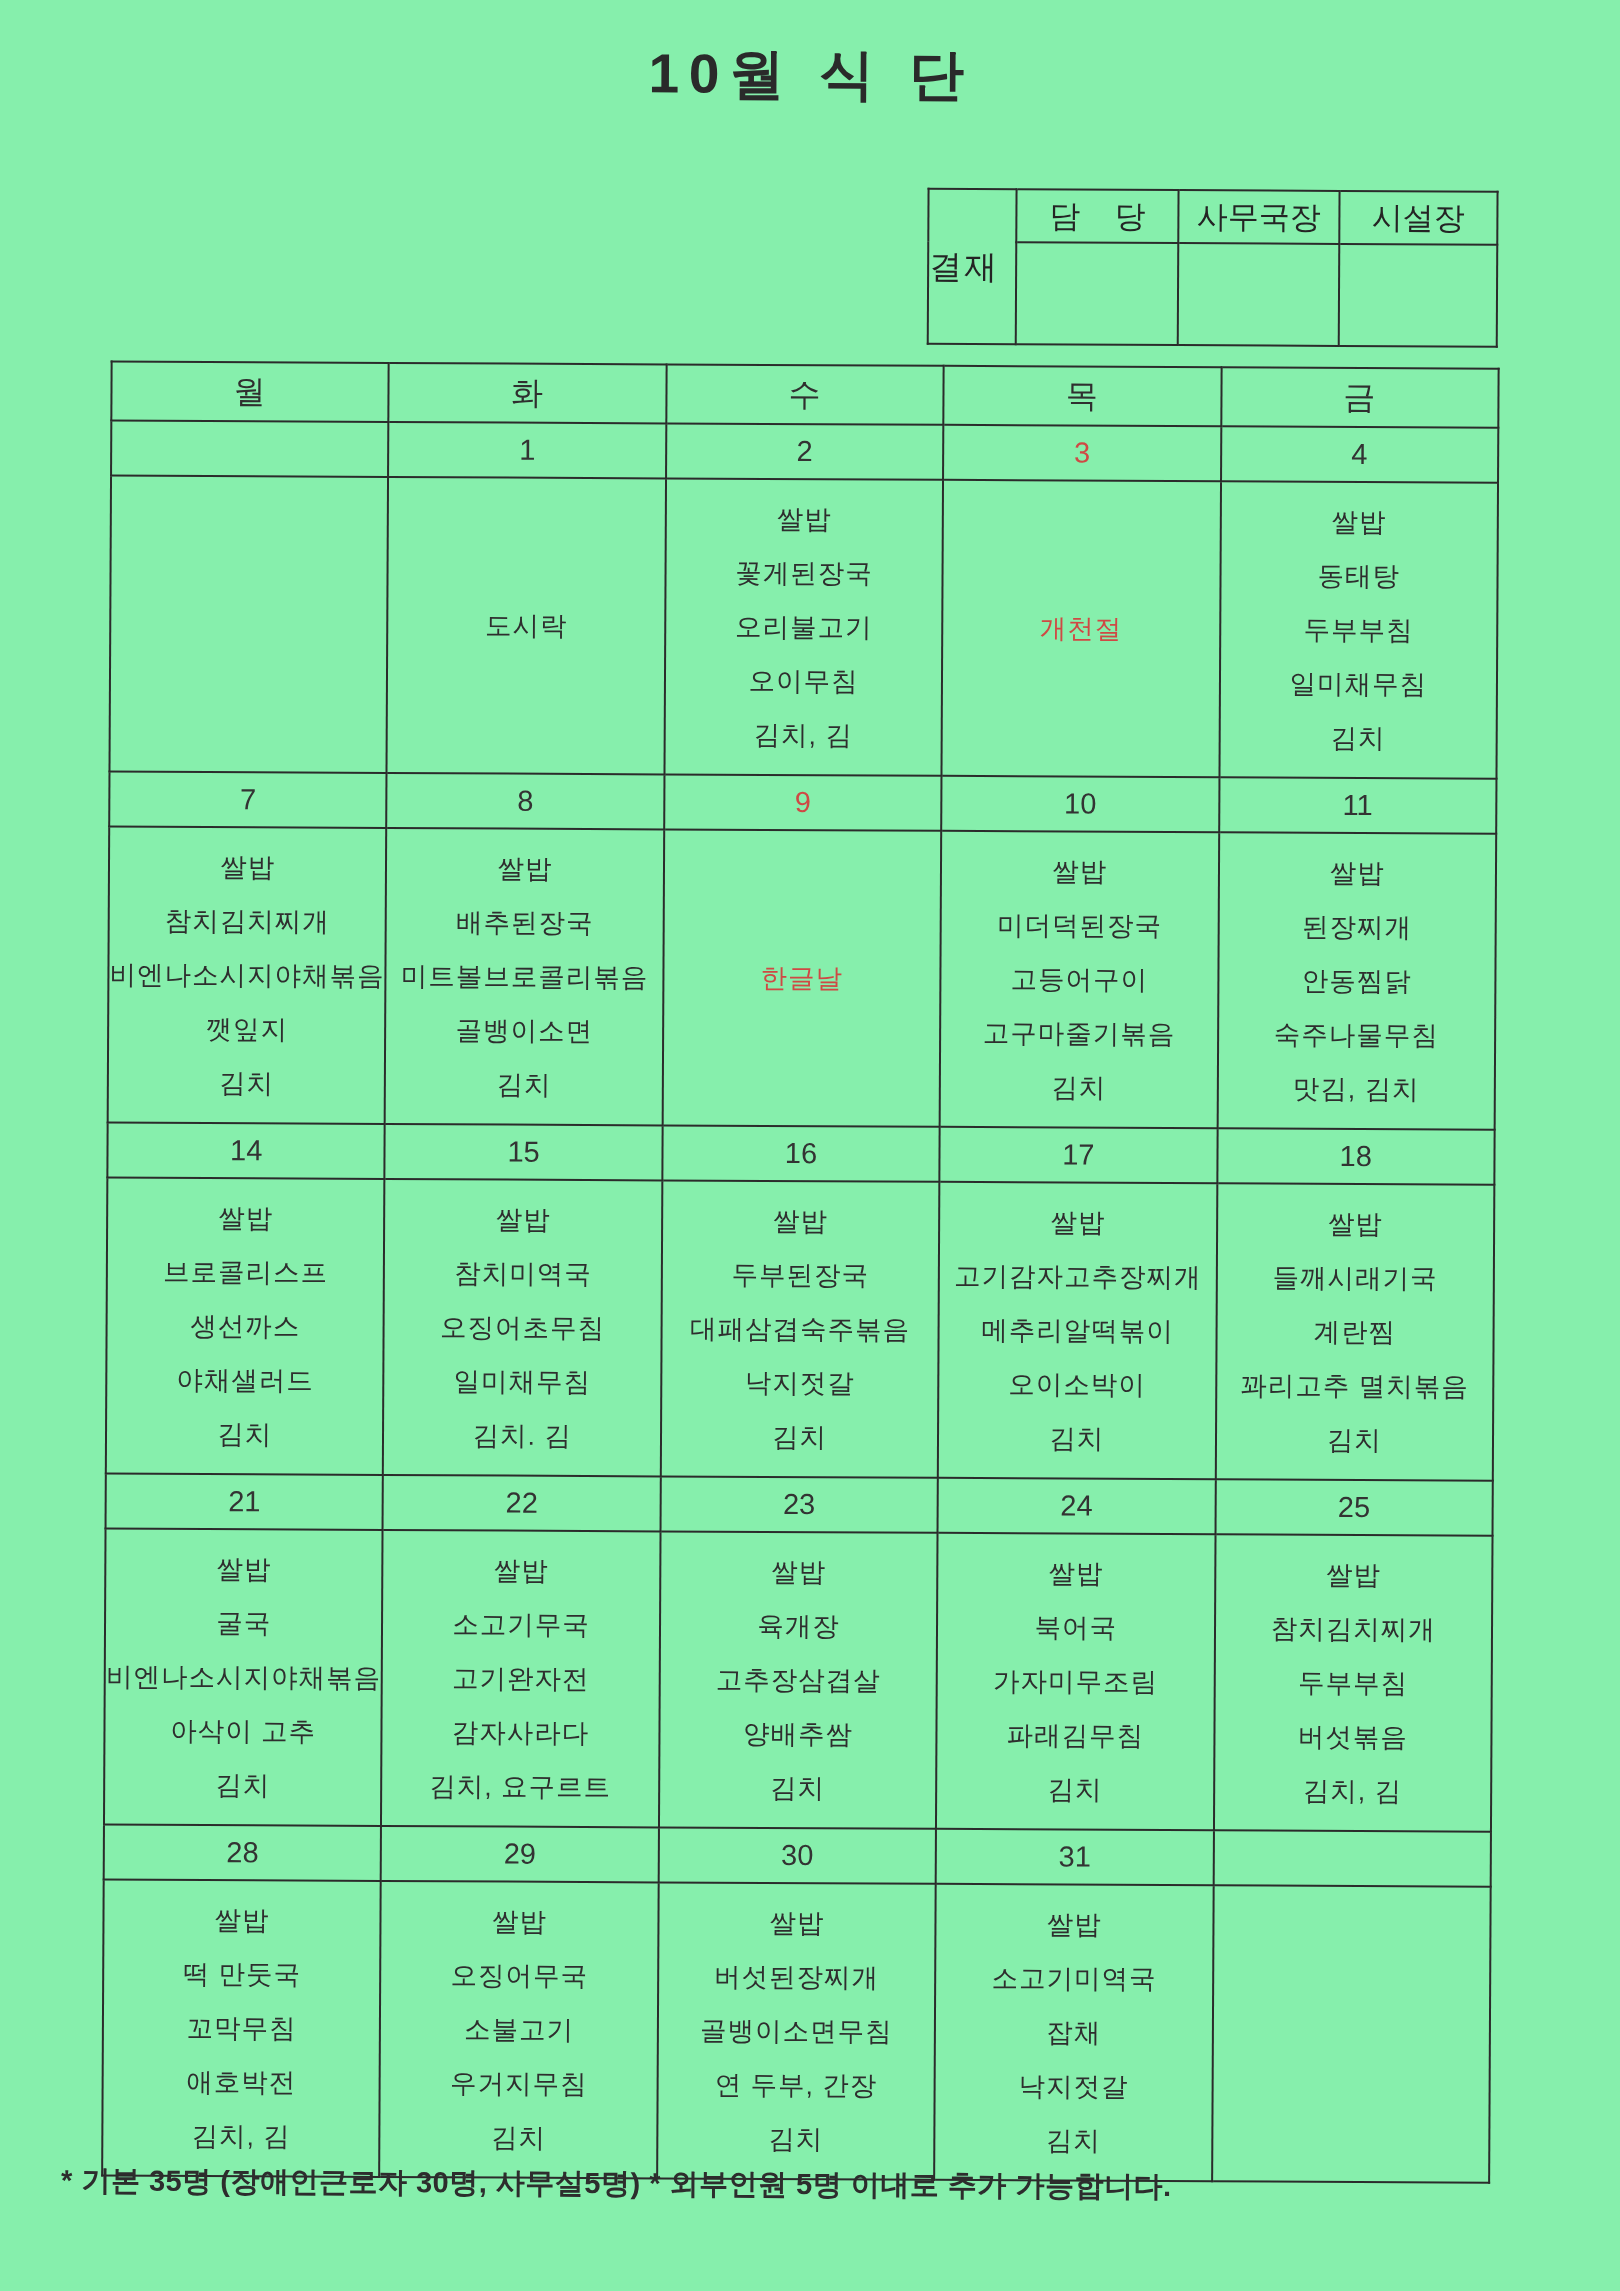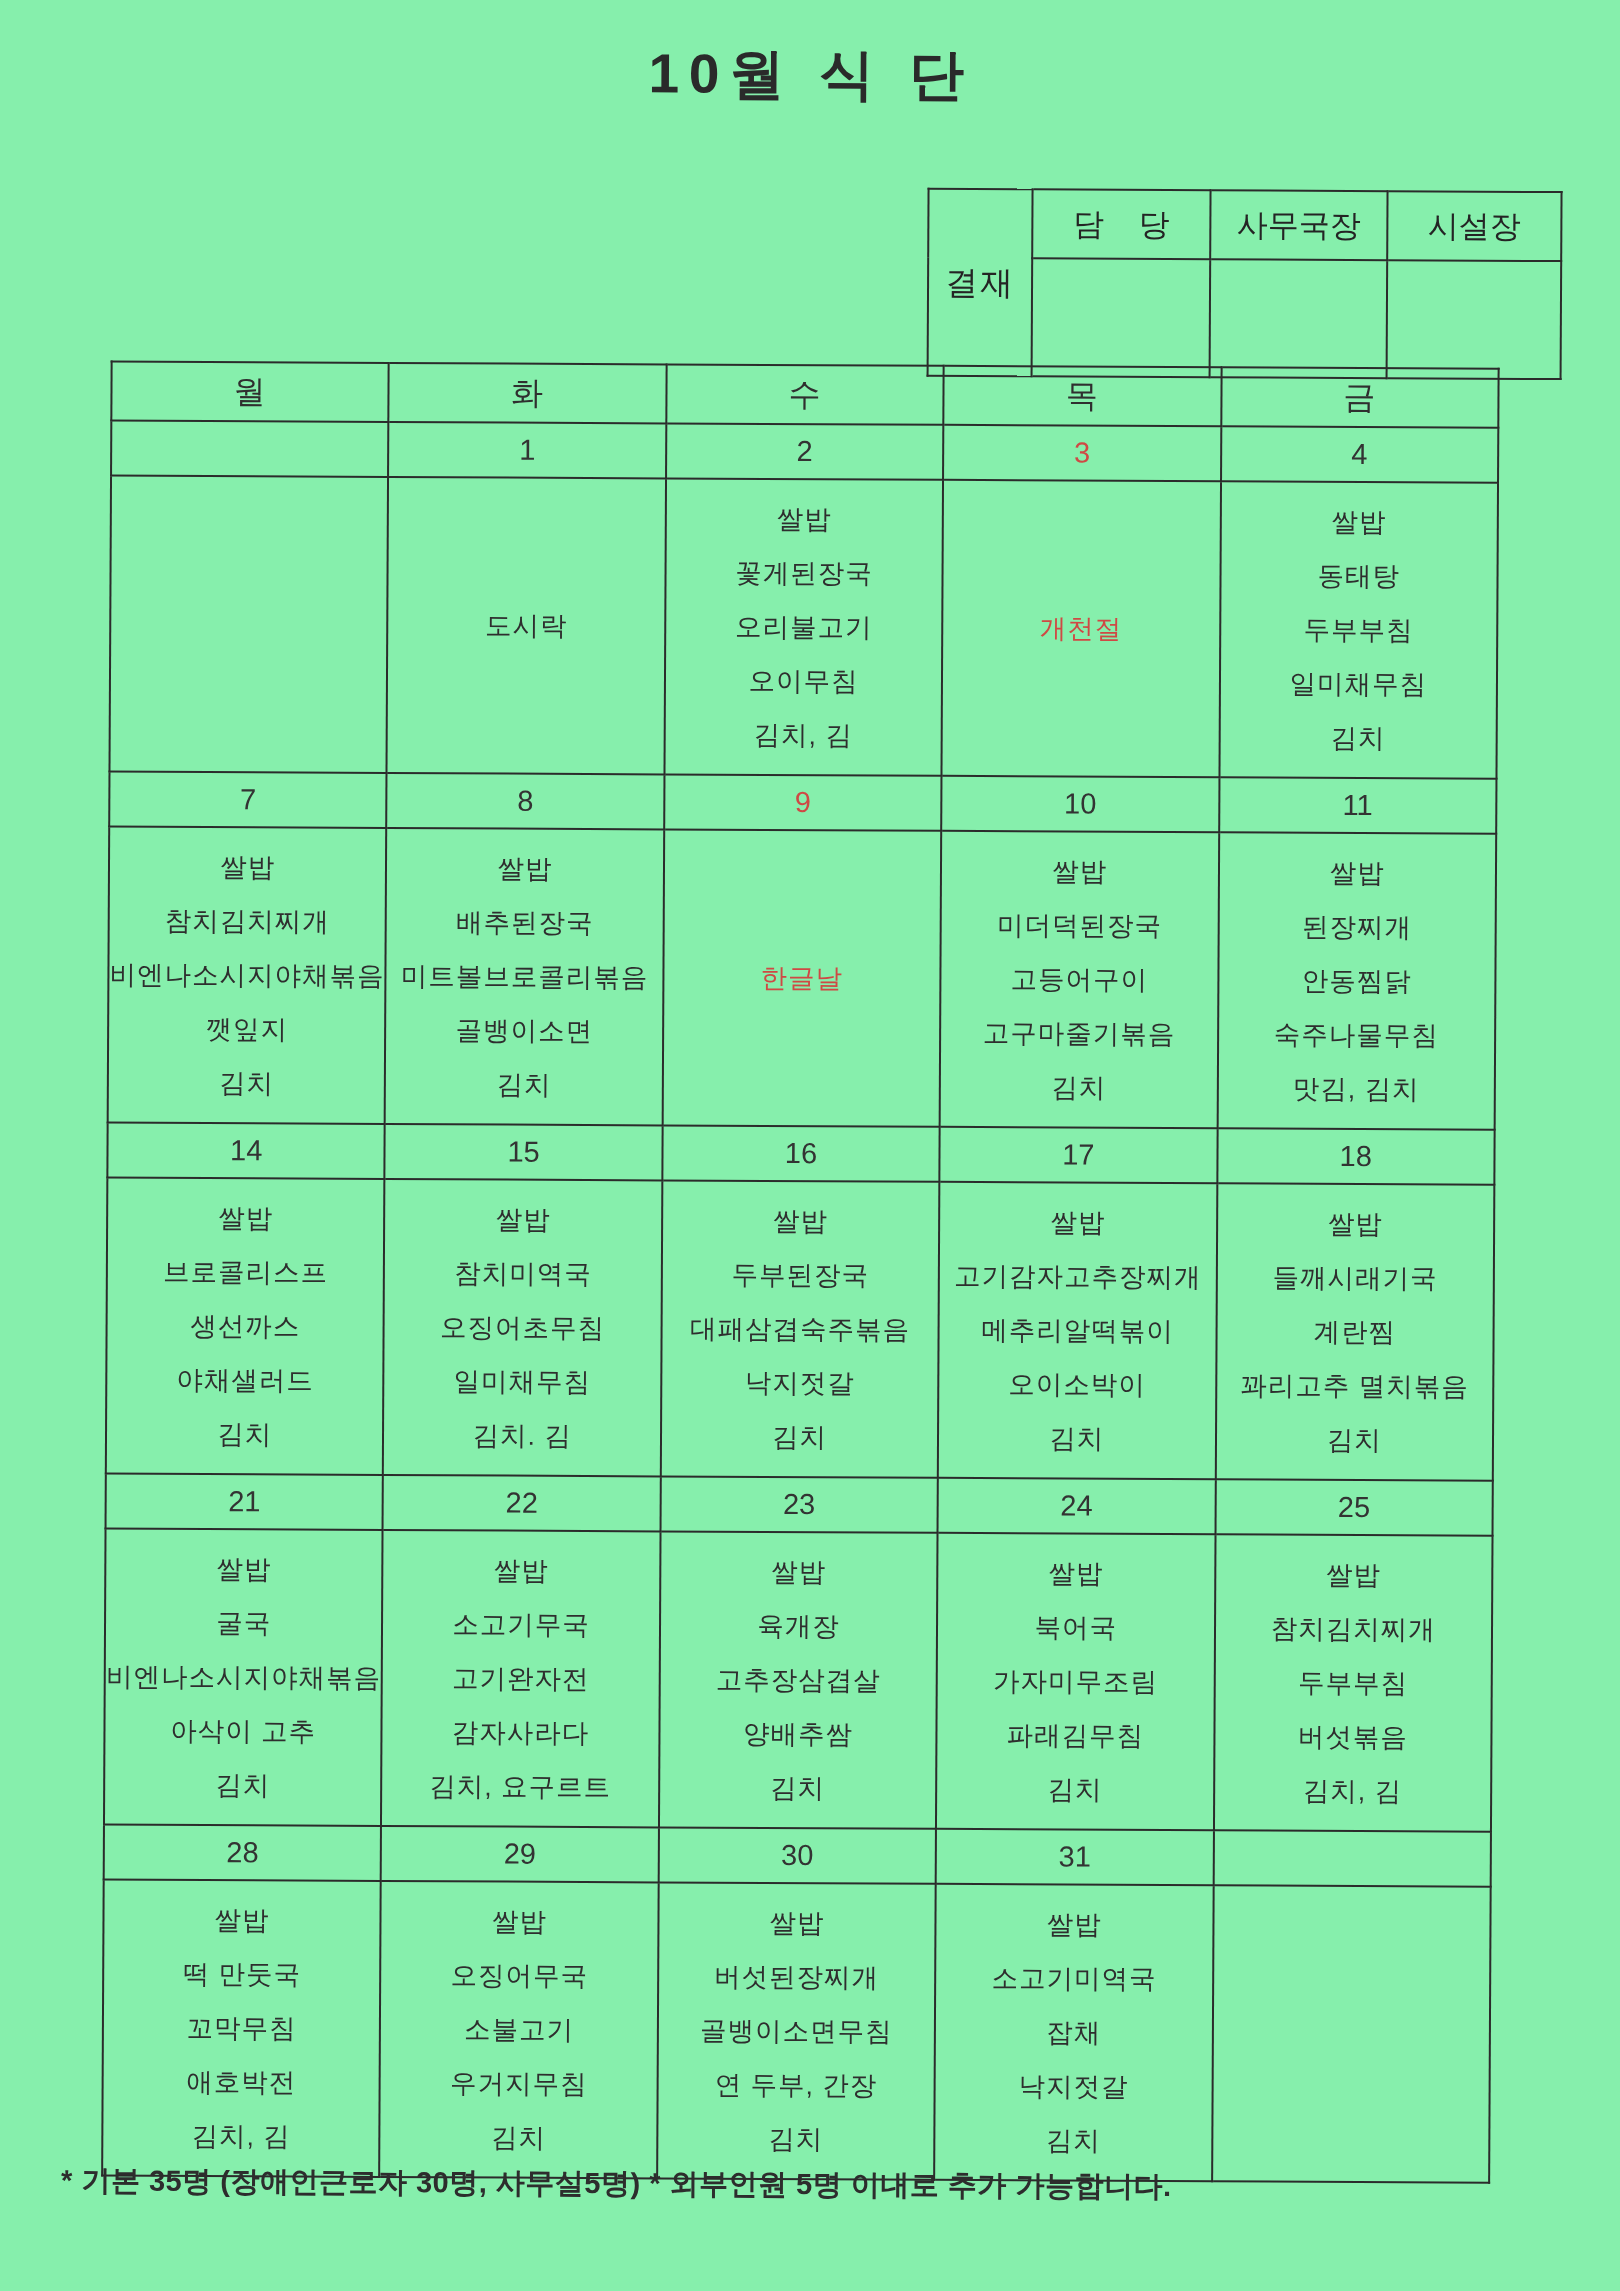--- a/index.html
+++ b/index.html
@@ -17,23 +17,23 @@
     position:absolute;left:0;top:37px;width:100%;
     text-align:center;margin:0;
     font-size:55px;font-weight:bold;letter-spacing:9.8px;
     color:#2a2a2a;white-space:pre;
   }
   
   .approval{
     position:absolute;left:927px;top:186px;
     border-collapse:collapse;table-layout:fixed;
   }
-  .approval td{border:2px solid #2b2b2b;padding:8px;}
+  .approval td{border:2px solid #2b2b2b;padding:0;}
   .ap-label{
-    width:86px;text-align:center;vertical-align:middle;
+    width:86px;vertical-align:middle;
     font-size:33px;letter-spacing:2px;line-height:59px;
     word-break:break-all;padding:0 23.5px;
   }
   .ap-head{
     height:51px;text-align:center;vertical-align:middle;
     font-size:31px;white-space:pre;
   }
   .ap-head.c0{width:160px;}
   .ap-head.c1{width:159px;}
   .ap-head.c2{width:156px;}

